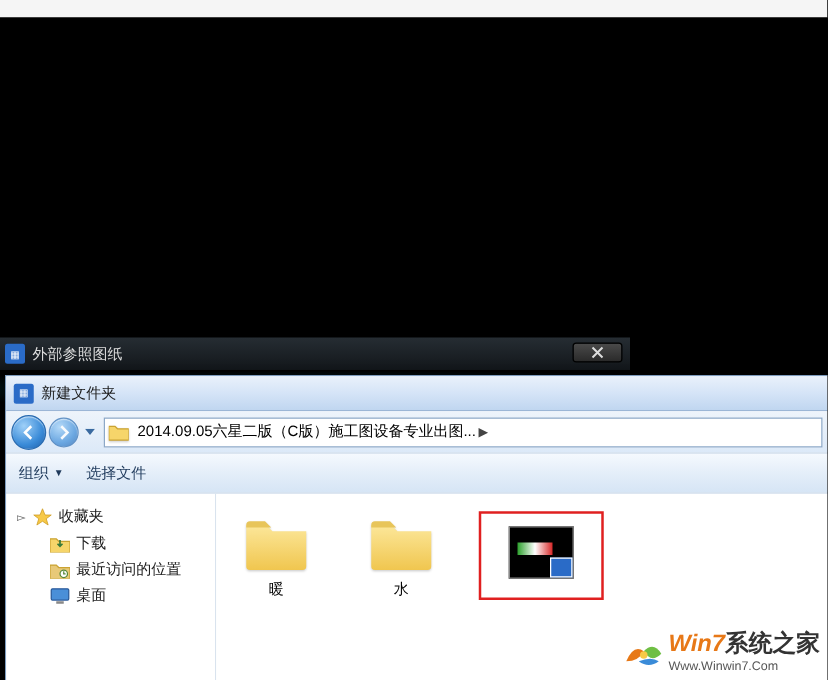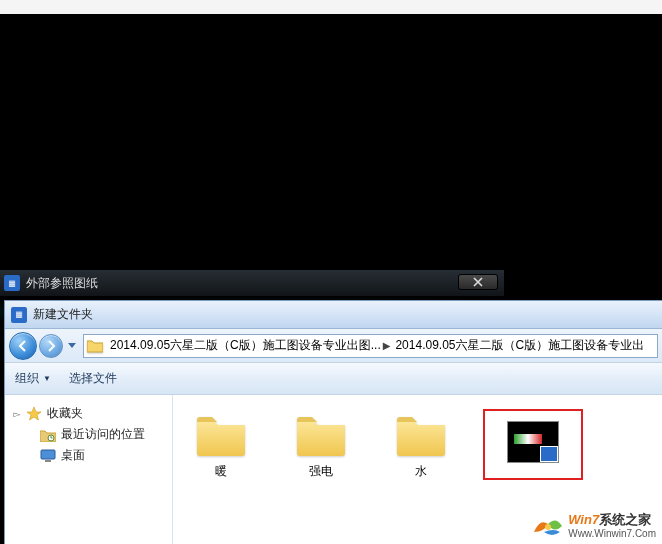--- a/index.html
+++ b/index.html
@@ -68,21 +68,21 @@
 
 
 .dwg-thumb { width: 52px; height: 42px; background: #000; border: 1px solid #888; position: relative; }
 .dwg-thumb .inner { position: absolute; top: 12px; left: 6px; width: 28px; height: 10px; background: linear-gradient(90deg,#2ca02c,#fff,#d62728); font-size: 6px; }
 .dwg-thumb .corner { position: absolute; bottom: 0; right: 0; width: 18px; height: 16px; background: #2a6bc7; border: 1px solid #fff; }
 
 
 .watermark { position: absolute; bottom: 4px; right: 6px; display: flex; align-items: center; font-size: 12px; color: #333; z-index: 20; }
 .watermark .logo { width: 36px; height: 28px; margin-right: 2px; position: relative; }
 .wm-text { line-height: 1.2; }
-.wm-text .l1 { font-size: 13px; font-weight: bold; }
+.wm-text .l1 { font-size: 19px; font-weight: bold; }
 .wm-text .w7 { color: #e77817; font-style: italic; font-weight: bold; }
 .wm-text .l2 { font-size: 10px; color: #555; }
 </style>
 </head>
 <body>
 
 <div class="top-strip"></div>
 <div class="dark-area"></div>
 
 <div class="neon"></div>
@@ -124,23 +124,20 @@
     <div class="crumb-box">
       <span class="folder-ic">
         <svg width="16" height="14" viewBox="0 0 16 14" class="folder-svg">
             <path d="M0 2 h5 l2 2 h9 v9 h-16 z" fill="#f6d56a" stroke="#caa332"></path>
           </svg>
       </span>
       <span class="crumb">
         <span>2014.09.05六星二版（C版）施工图设备专业出图...</span>
         <span class="arr">▶</span>
       </span>
-      <span class="crumb">
-        <span>2014.09.05六星二版（C版）施工图设备专业出</span>
-      </span>
     </div>
   </div>
 
   <div class="toolbar">
     <div class="tool-item">
       <span>组织</span>
       <span class="drp">▼</span>
     </div>
     <div class="tool-item">
       <span>选择文件</span>
@@ -150,20 +147,29 @@
   <div class="body">
     <div class="sidebar">
       <div class="tree-item root">
         <span class="tree-toggle">▻</span>
         <span class="tree-icon">
           <svg width="16" height="16" viewBox="0 0 16 16">
               <path d="M8 1 L10 6 L15 6 L11 9 L12.5 14 L8 11 L3.5 14 L5 9 L1 6 L6 6 Z" fill="#f7c948" stroke="#cc9a1e" stroke-width=".6"></path>
             </svg>
         </span>
         <span>收藏夹</span>
+      </div>
+      <div class="tree-item tree-child">
+        <span class="tree-icon">
+          <svg width="16" height="14" viewBox="0 0 16 14">
+              <path d="M0 3 h5 l2 2 h9 v9 h-16 z" fill="#f6d56a" stroke="#caa332"></path>
+              <path d="M8 4 v4 M6 7 l2 2 l2 -2" stroke="#3a7a3a" stroke-width="1.4" fill="none"></path>
+            </svg>
+        </span>
+        <span>下载</span>
       </div>
       <div class="tree-item tree-child">
         <span class="tree-icon">
           <svg width="16" height="14" viewBox="0 0 16 14">
               <path d="M0 3 h5 l2 2 h9 v9 h-16 z" fill="#e8c978" stroke="#caa332"></path>
               <circle cx="11" cy="10" r="3" fill="#fff" stroke="#5a8a3a"></circle>
               <path d="M11 8 v2 h1.5" stroke="#5a8a3a" fill="none"></path>
             </svg>
         </span>
         <span>最近访问的位置</span>
@@ -195,29 +201,20 @@
         </div>
         <span>暖</span>
       </div>
       <div class="file-item">
         <div class="thumb">
           <svg width="52" height="44" viewBox="0 0 52 44" class="folder-svg">
               <path d="M2 8 h16 l5 5 h27 v28 a3 3 0 0 1 -3 3 h-42 a3 3 0 0 1 -3 -3 z" fill="url(#g1)"></path>
               <path d="M2 8 a3 3 0 0 1 3-3 h12 l5 5 h-20 z" fill="#e8c55a"></path>
             </svg>
         </div>
-        <span>强电</span>
-      </div>
-      <div class="file-item">
-        <div class="thumb">
-          <svg width="52" height="44" viewBox="0 0 52 44" class="folder-svg">
-              <path d="M2 8 h16 l5 5 h27 v28 a3 3 0 0 1 -3 3 h-42 a3 3 0 0 1 -3 -3 z" fill="url(#g1)"></path>
-              <path d="M2 8 a3 3 0 0 1 3-3 h12 l5 5 h-20 z" fill="#e8c55a"></path>
-            </svg>
-        </div>
         <span>水</span>
       </div>
       <div class="file-item selected">
         <div class="sel-bg"></div>
         <div class="thumb">
           <div class="dwg-thumb">
               <div class="inner"></div>
               <div class="corner"></div>
             </div>
         </div>

